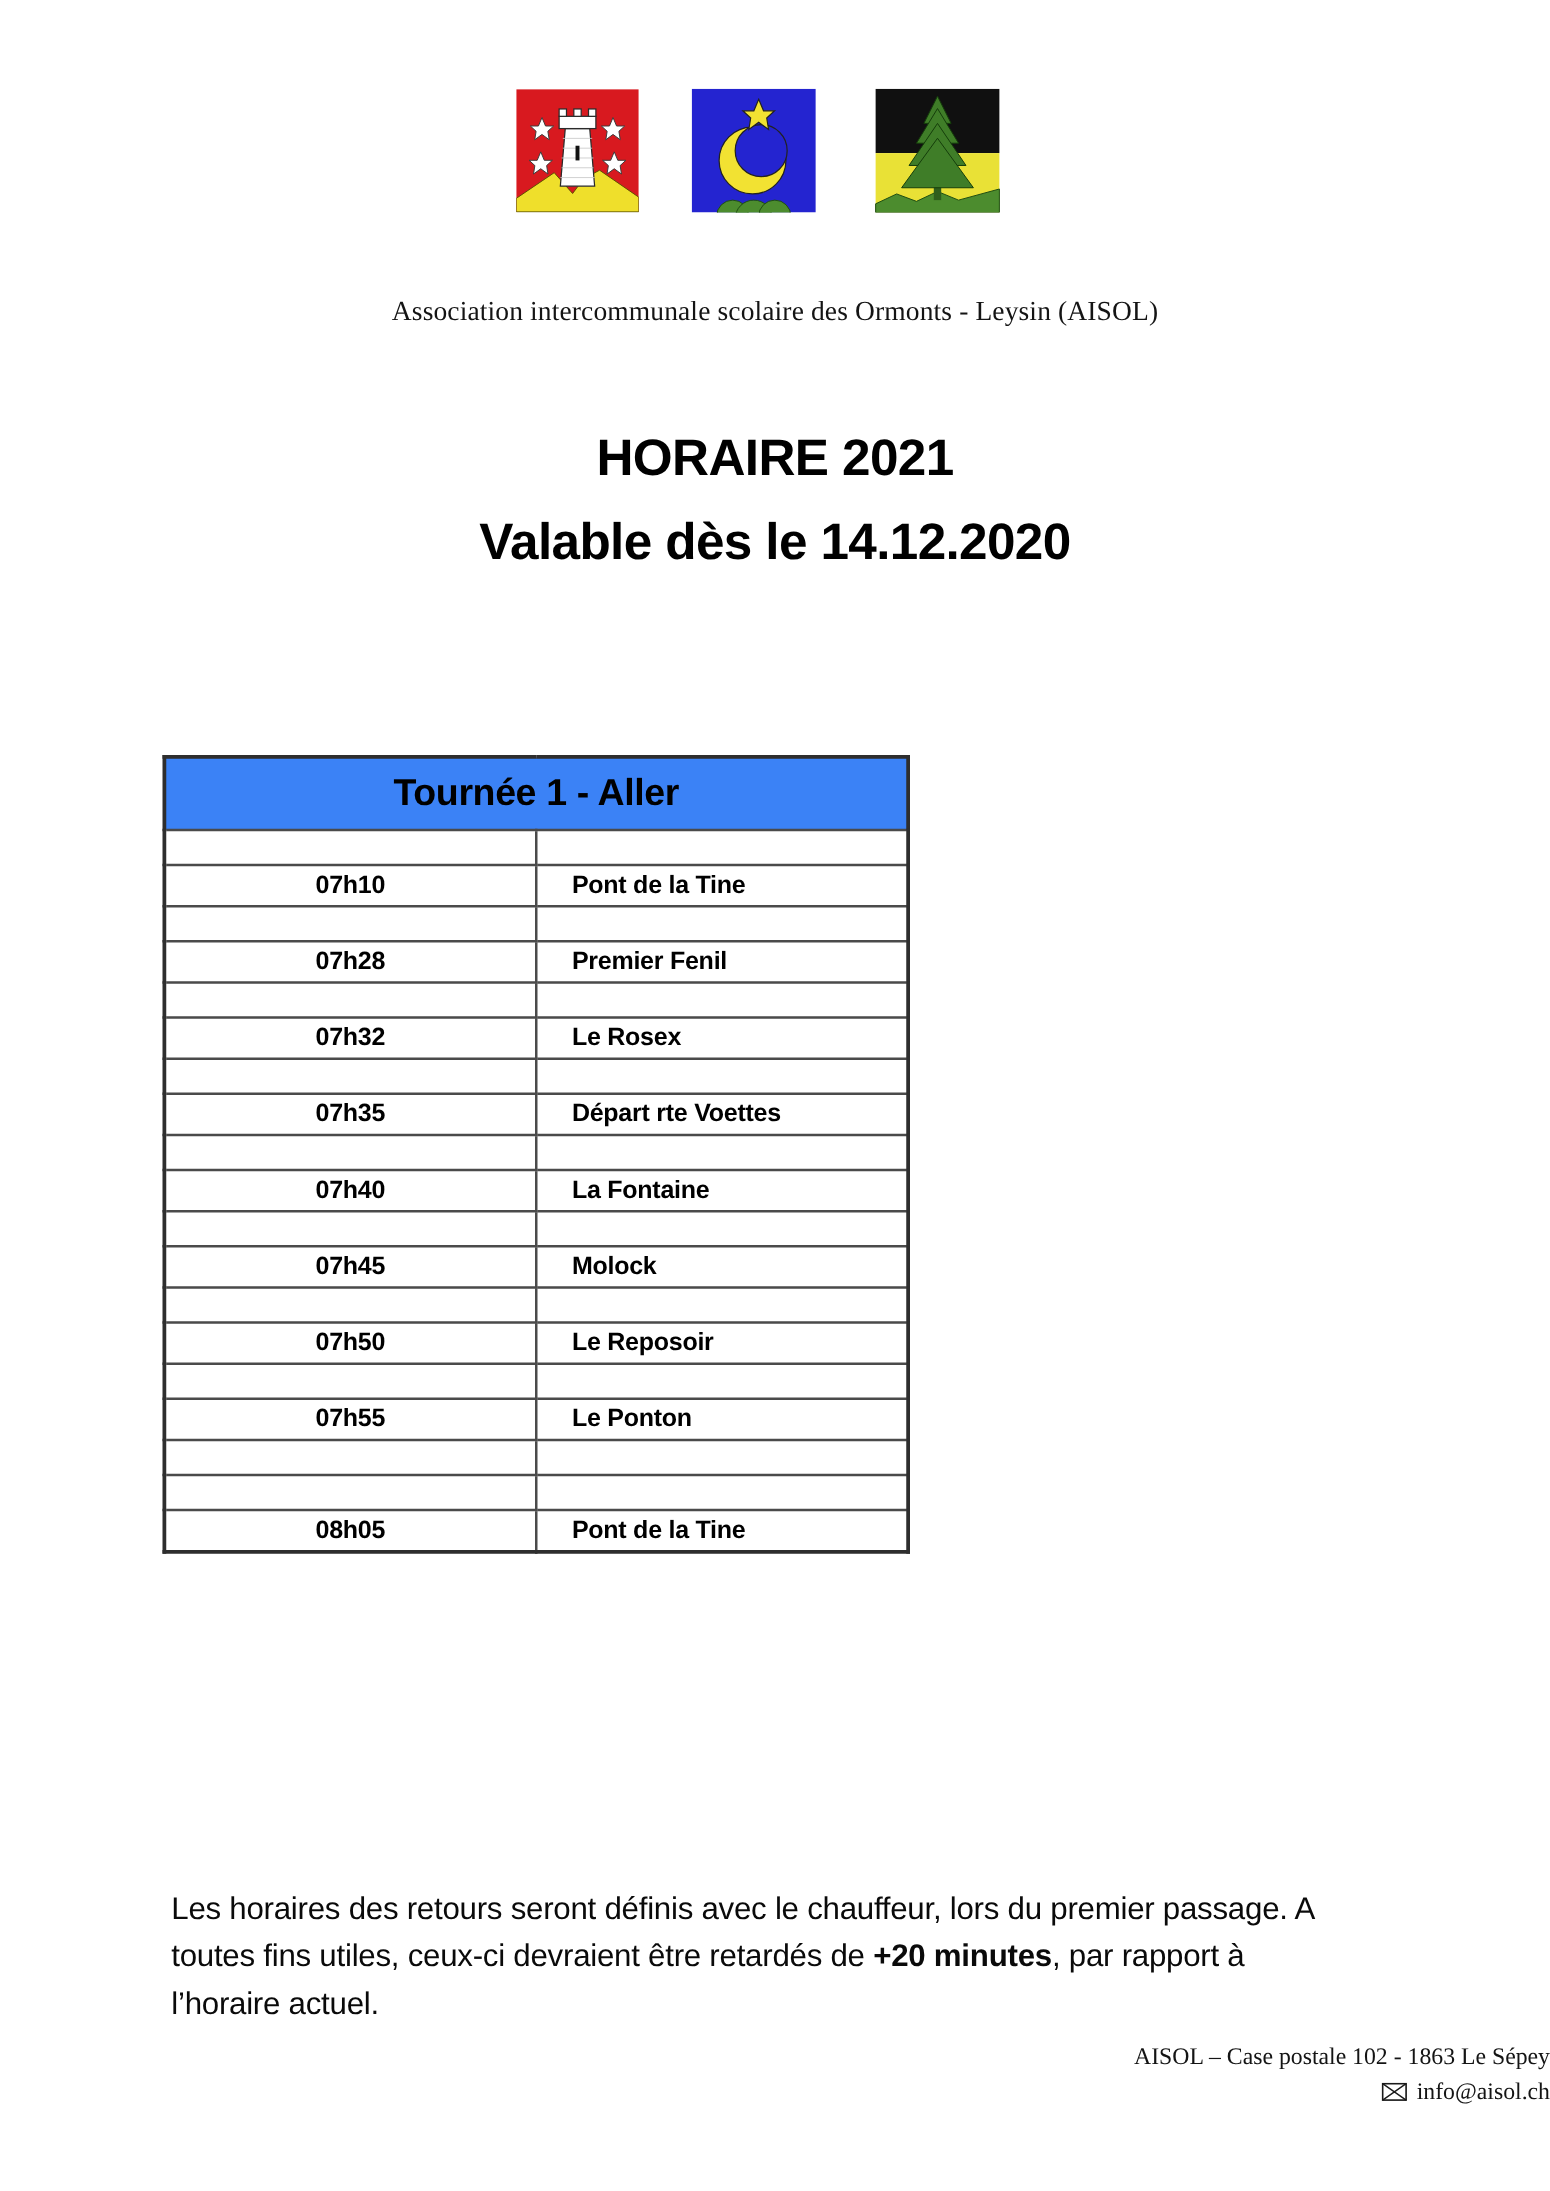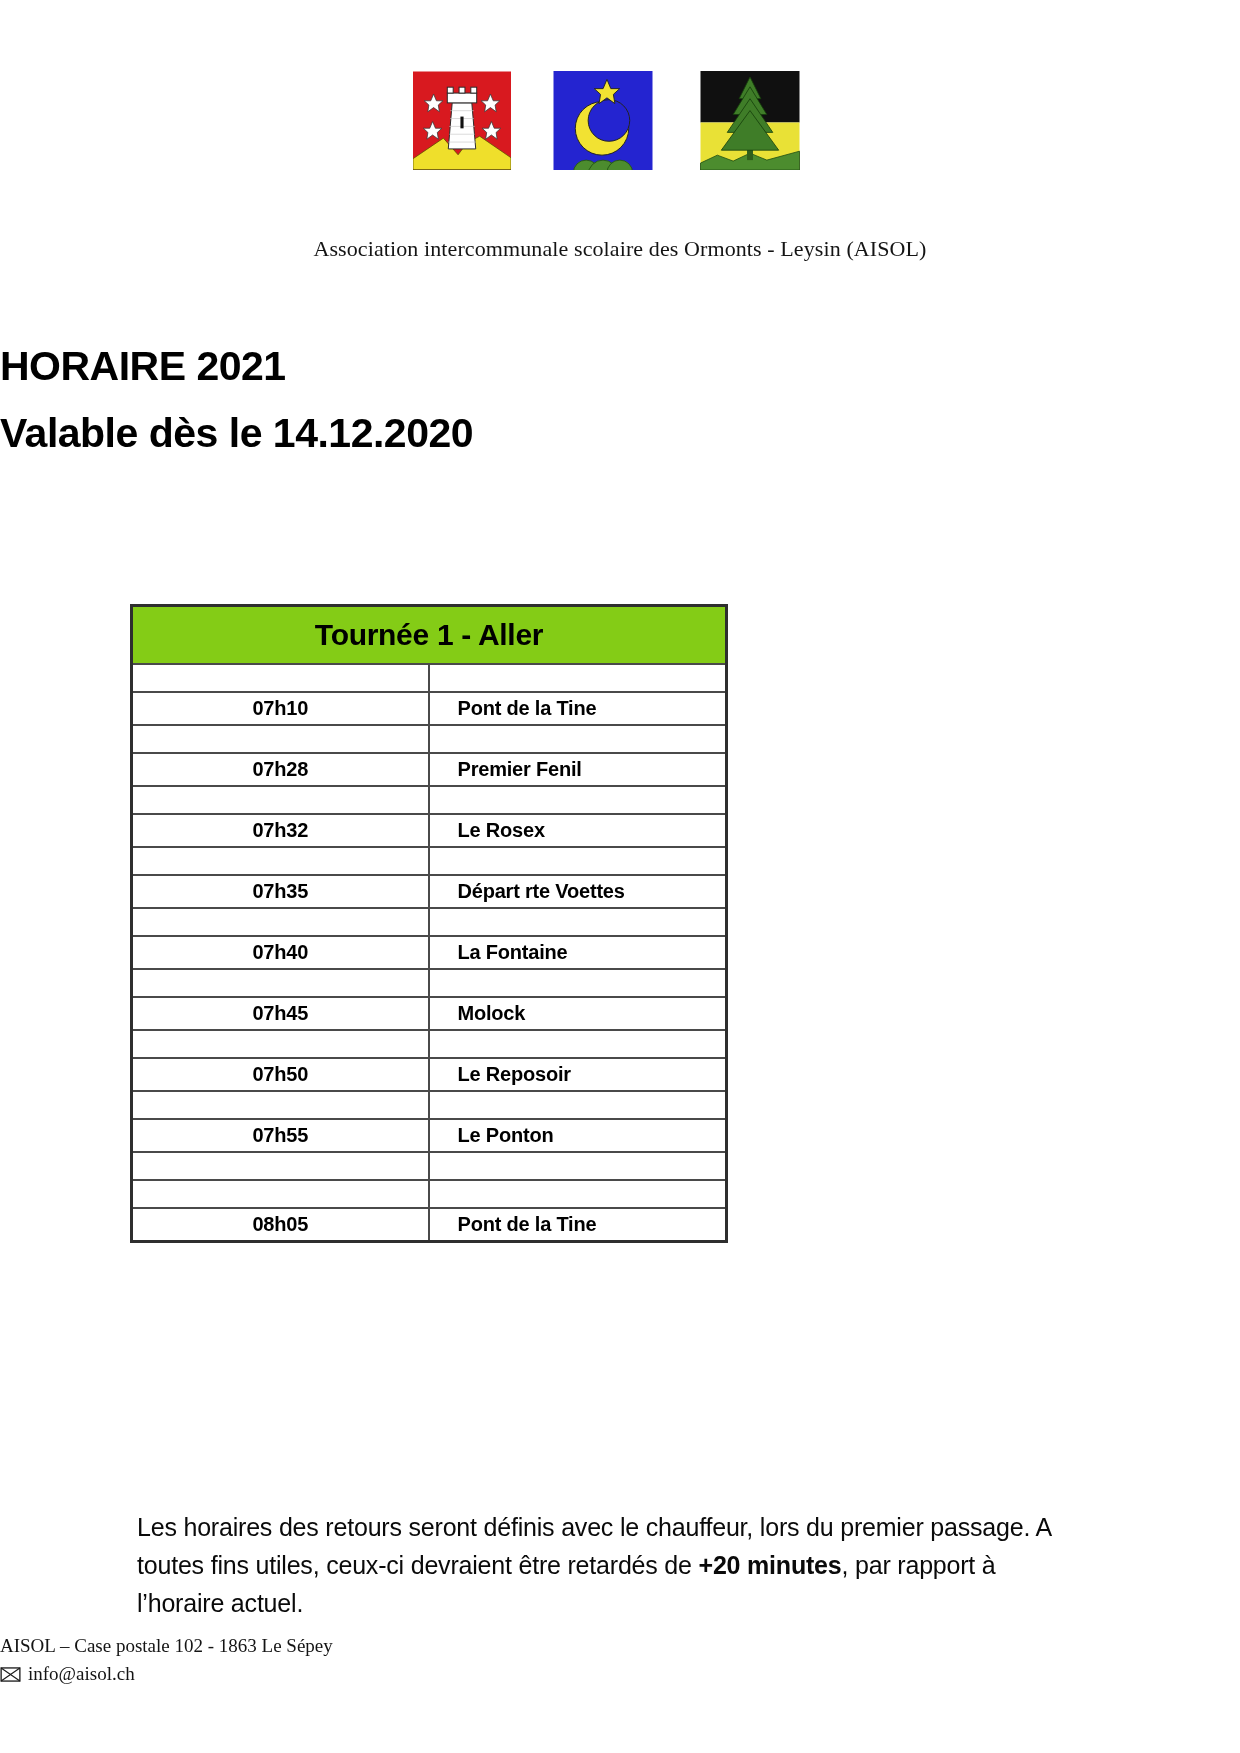--- a/index.html
+++ b/index.html
@@ -17,59 +17,59 @@
   .crest+.crest{margin-left:42px;}
   
   .association{
     position:absolute;left:0;top:236px;width:100%;
     text-align:center;
     font-family:"Liberation Serif",serif;
     font-size:22px;color:#141414;letter-spacing:.1px;
   }
   
   .title-line{
-    position:absolute;left:0;width:100%;text-align:left;
+    position:absolute;left:0;width:100%;text-align:center;
     font-weight:bold;font-size:41px;line-height:1;letter-spacing:-.5px;
   }
   .title-1{top:346px;}
   .title-2{top:413px;}
   .title-3{top:481px;}
   
   .timetable{
     position:absolute;left:130px;top:604px;
     border-collapse:collapse;table-layout:fixed;
     width:595px;
     border:3px solid #2e2e2e;
   }
   .timetable col.c1{width:297px;}
   .timetable col.c2{width:298px;}
   .timetable td{
     border:2px solid #4a4a4a;
     padding:0;vertical-align:middle;
     font-weight:bold;
   }
   .timetable tr.header-row td{
-    height:56px;background:#84cc16;
+    height:56px;background:#3b82f6;
     text-align:center;font-size:30px;letter-spacing:-.3px;
   }
   .timetable tr.spacer-row td{height:26px;}
   .timetable tr.data-row td{height:31px;font-size:20px;letter-spacing:-.2px;}
   .timetable td.time{text-align:center;}
   .timetable td.stop{text-align:left;padding-left:28px;}
   
   .note{
     position:absolute;left:137px;top:1484px;
     font-size:25px;line-height:38px;letter-spacing:-.2px;color:#0a0a0a;margin-top:24px;
   }
   .note .line{white-space:nowrap;}
   .note b{font-weight:bold;}
   
   .footer{
     position:absolute;left:0;top:1632px;width:100%;
-    text-align:left;
+    text-align:right;
     font-family:"Liberation Serif",serif;
     font-size:19px;line-height:28px;color:#141414;
   }
   .envelope{display:inline-block;vertical-align:-2px;margin-right:7px;}
 </style>
 </head>
 <body>
 
 <div class="page">
 

